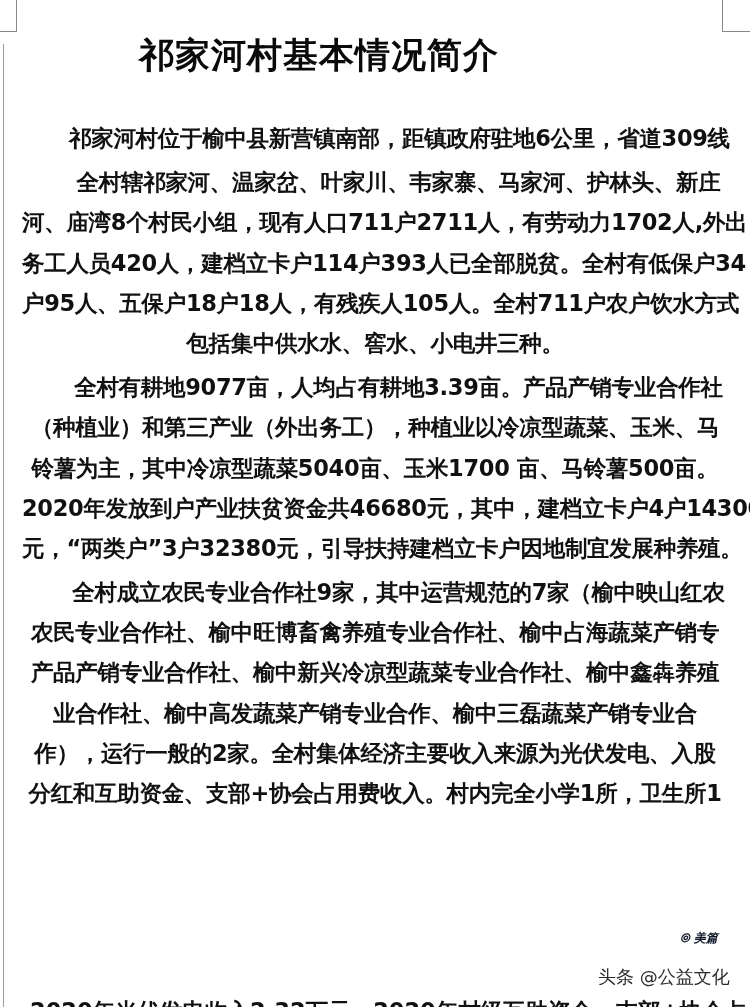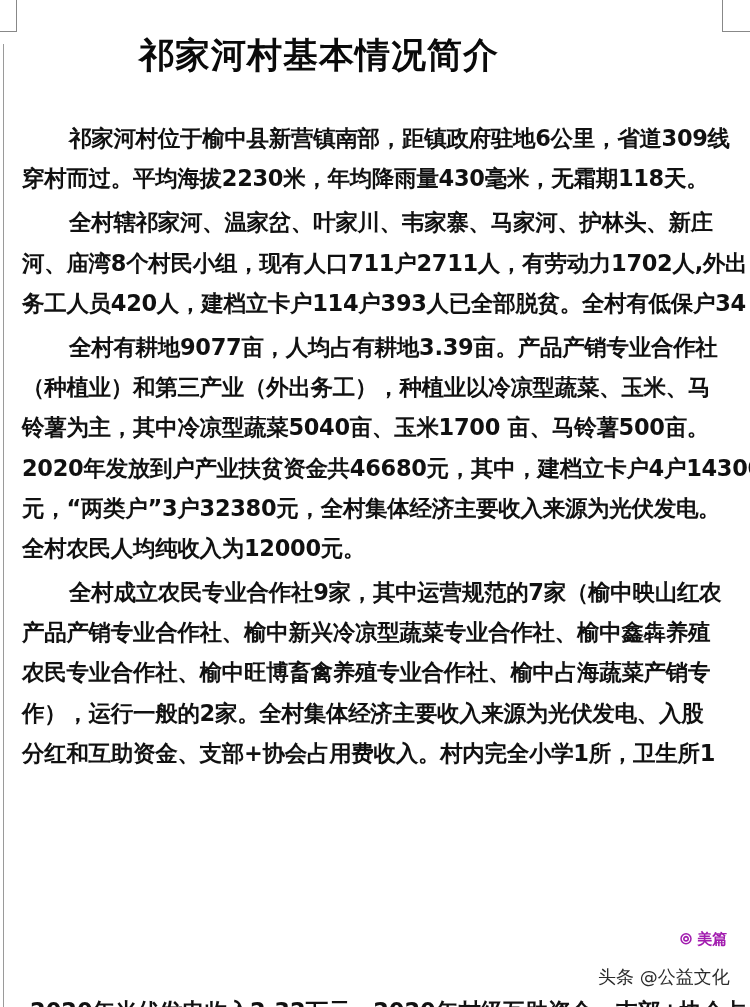--- a/index.html
+++ b/index.html
@@ -27,27 +27,28 @@
     }
     .title {
       position: absolute; left: 139px; top: 32px;
       font-size: 35px; font-weight: bold; letter-spacing: 1px;
       color: #0a0a0a; white-space: nowrap;
     }
     .body-text {
       position: absolute; left: 22px; top: 118px; width: 706px;
       font-size: 22.5px; font-weight: bold; line-height: 40.2px;
       letter-spacing: -0.3px;
+      text-align: center;
     }
     .line { white-space: nowrap; height: 40.2px; }
     .indent { padding-left: 47px; }
     .gap { height: 4px; }
     .watermark-meipian {
       position: absolute; left: 680px; top: 930px;
-      font-size: 15px; color: #a21caf; font-weight: bold;
+      font-size: 12px; color: #0f172a; font-weight: bold; font-style: italic;
     }
     .watermark-toutiao {
       position: absolute; left: 598px; top: 965px;
       font-size: 18px; color: #2b2b2b; white-space: nowrap;
     }
     .cut-line {
       position: absolute; left: 22px; top: 996px; width: 706px;
       font-size: 22.5px; font-weight: bold; white-space: nowrap;
       padding-left: 8px; color: #111;
     }
@@ -58,39 +59,40 @@
 <div class="page">
   <div class="crop-tl"></div>
   <div class="crop-tr"></div>
   <div class="left-border"></div>
 
   <div class="title">祁家河村基本情况简介</div>
 
   <div class="body-text">
 
     <div class="line indent">祁家河村位于榆中县新营镇南部，距镇政府驻地6公里，省道309线</div>
-    <div class="line">穿村而过。平均海拔2230米，年均降雨量430毫米，无霜期118天。</div>
     <div class="gap"></div>
 
     <div class="line indent">全村辖祁家河、温家岔、叶家川、韦家寨、马家河、护林头、新庄</div>
     <div class="line">河、庙湾8个村民小组，现有人口711户2711人，有劳动力1702人,外出</div>
     <div class="line">务工人员420人，建档立卡户114户393人已全部脱贫。全村有低保户34</div>
+    <div class="line">户95人、五保户18户18人，有残疾人105人。全村711户农户饮水方式</div>
+    <div class="line">包括集中供水水、窖水、小电井三种。</div>
     <div class="gap"></div>
 
     <div class="line indent">全村有耕地9077亩，人均占有耕地3.39亩。产品产销专业合作社</div>
     <div class="line">（种植业）和第三产业（外出务工），种植业以冷凉型蔬菜、玉米、马</div>
     <div class="line">铃薯为主，其中冷凉型蔬菜5040亩、玉米1700  亩、马铃薯500亩。</div>
     <div class="line">2020年发放到户产业扶贫资金共46680元，其中，建档立卡户4户14300</div>
-    <div class="line">元，“两类户”3户32380元，全村集体经济主要收入来源为光伏发电。</div>
-    <div class="line">全村农民人均纯收入为12000元。</div>
+    <div class="line">元，“两类户”3户32380元，引导扶持建档立卡户因地制宜发展种养殖。</div>
     <div class="gap"></div>
 
     <div class="line indent">全村成立农民专业合作社9家，其中运营规范的7家（榆中映山红农</div>
+    <div class="line">农民专业合作社、榆中旺博畜禽养殖专业合作社、榆中占海蔬菜产销专</div>
     <div class="line">产品产销专业合作社、榆中新兴冷凉型蔬菜专业合作社、榆中鑫犇养殖</div>
-    <div class="line">农民专业合作社、榆中旺博畜禽养殖专业合作社、榆中占海蔬菜产销专</div>
+    <div class="line">业合作社、榆中高发蔬菜产销专业合作、榆中三磊蔬菜产销专业合</div>
     <div class="line">作），运行一般的2家。全村集体经济主要收入来源为光伏发电、入股</div>
     <div class="line">分红和互助资金、支部+协会占用费收入。村内完全小学1所，卫生所1</div>
   </div>
 
   <div class="cut-line">2020年光伏发电收入2.32万元，2020年村级互助资金，支部+协会占</div>
 
   <div class="watermark-meipian">⦾ 美篇</div>
   <div class="watermark-toutiao">头条 @公益文化</div>
 </div>
 

